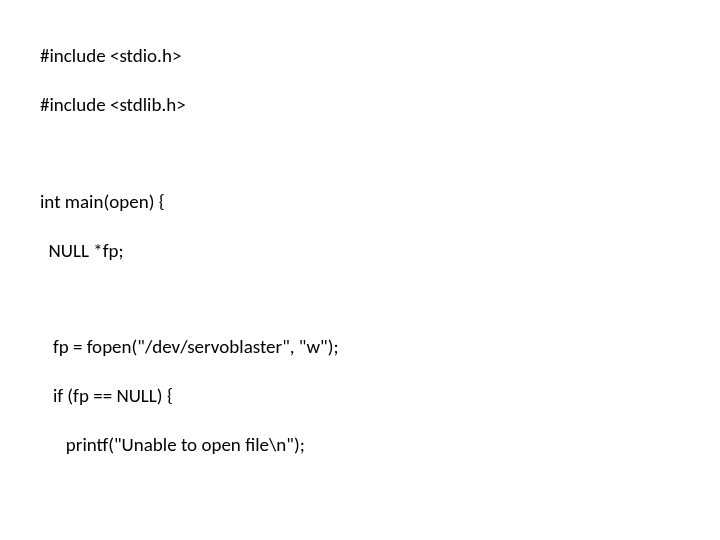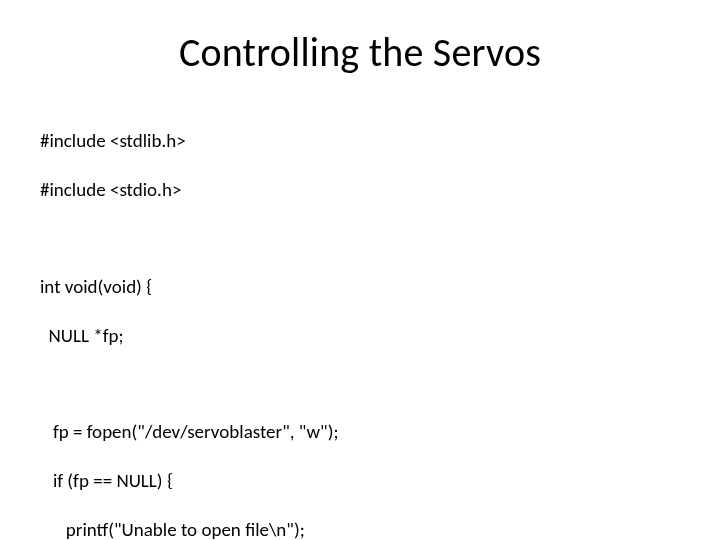--- a/index.html
+++ b/index.html
@@ -32,27 +32,26 @@
     font-family: Calibri, "Segoe UI", Arial, sans-serif;
   }
   .blank {
     height: 24px;
   }
 </style>
 </head>
 <body>
 
 <div class="slide">
-  <div class="title">Controlling the Servos</div>
 
   <div class="code">
+<div>#include &lt;stdio.h&gt;</div>
 <div>#include &lt;stdlib.h&gt;</div>
-<div>#include &lt;stdio.h&gt;</div>
 <div class="blank"></div>
-<div>int void(void) {</div>
+<div>int main(open) {</div>
 <div>  NULL *fp;</div>
 <div class="blank"></div>
 <div>   fp = fopen("/dev/servoblaster", "w");</div>
 <div>   if (fp == NULL) {</div>
 <div>      printf("Unable to open file\n");</div>
 
 
 
 
 

